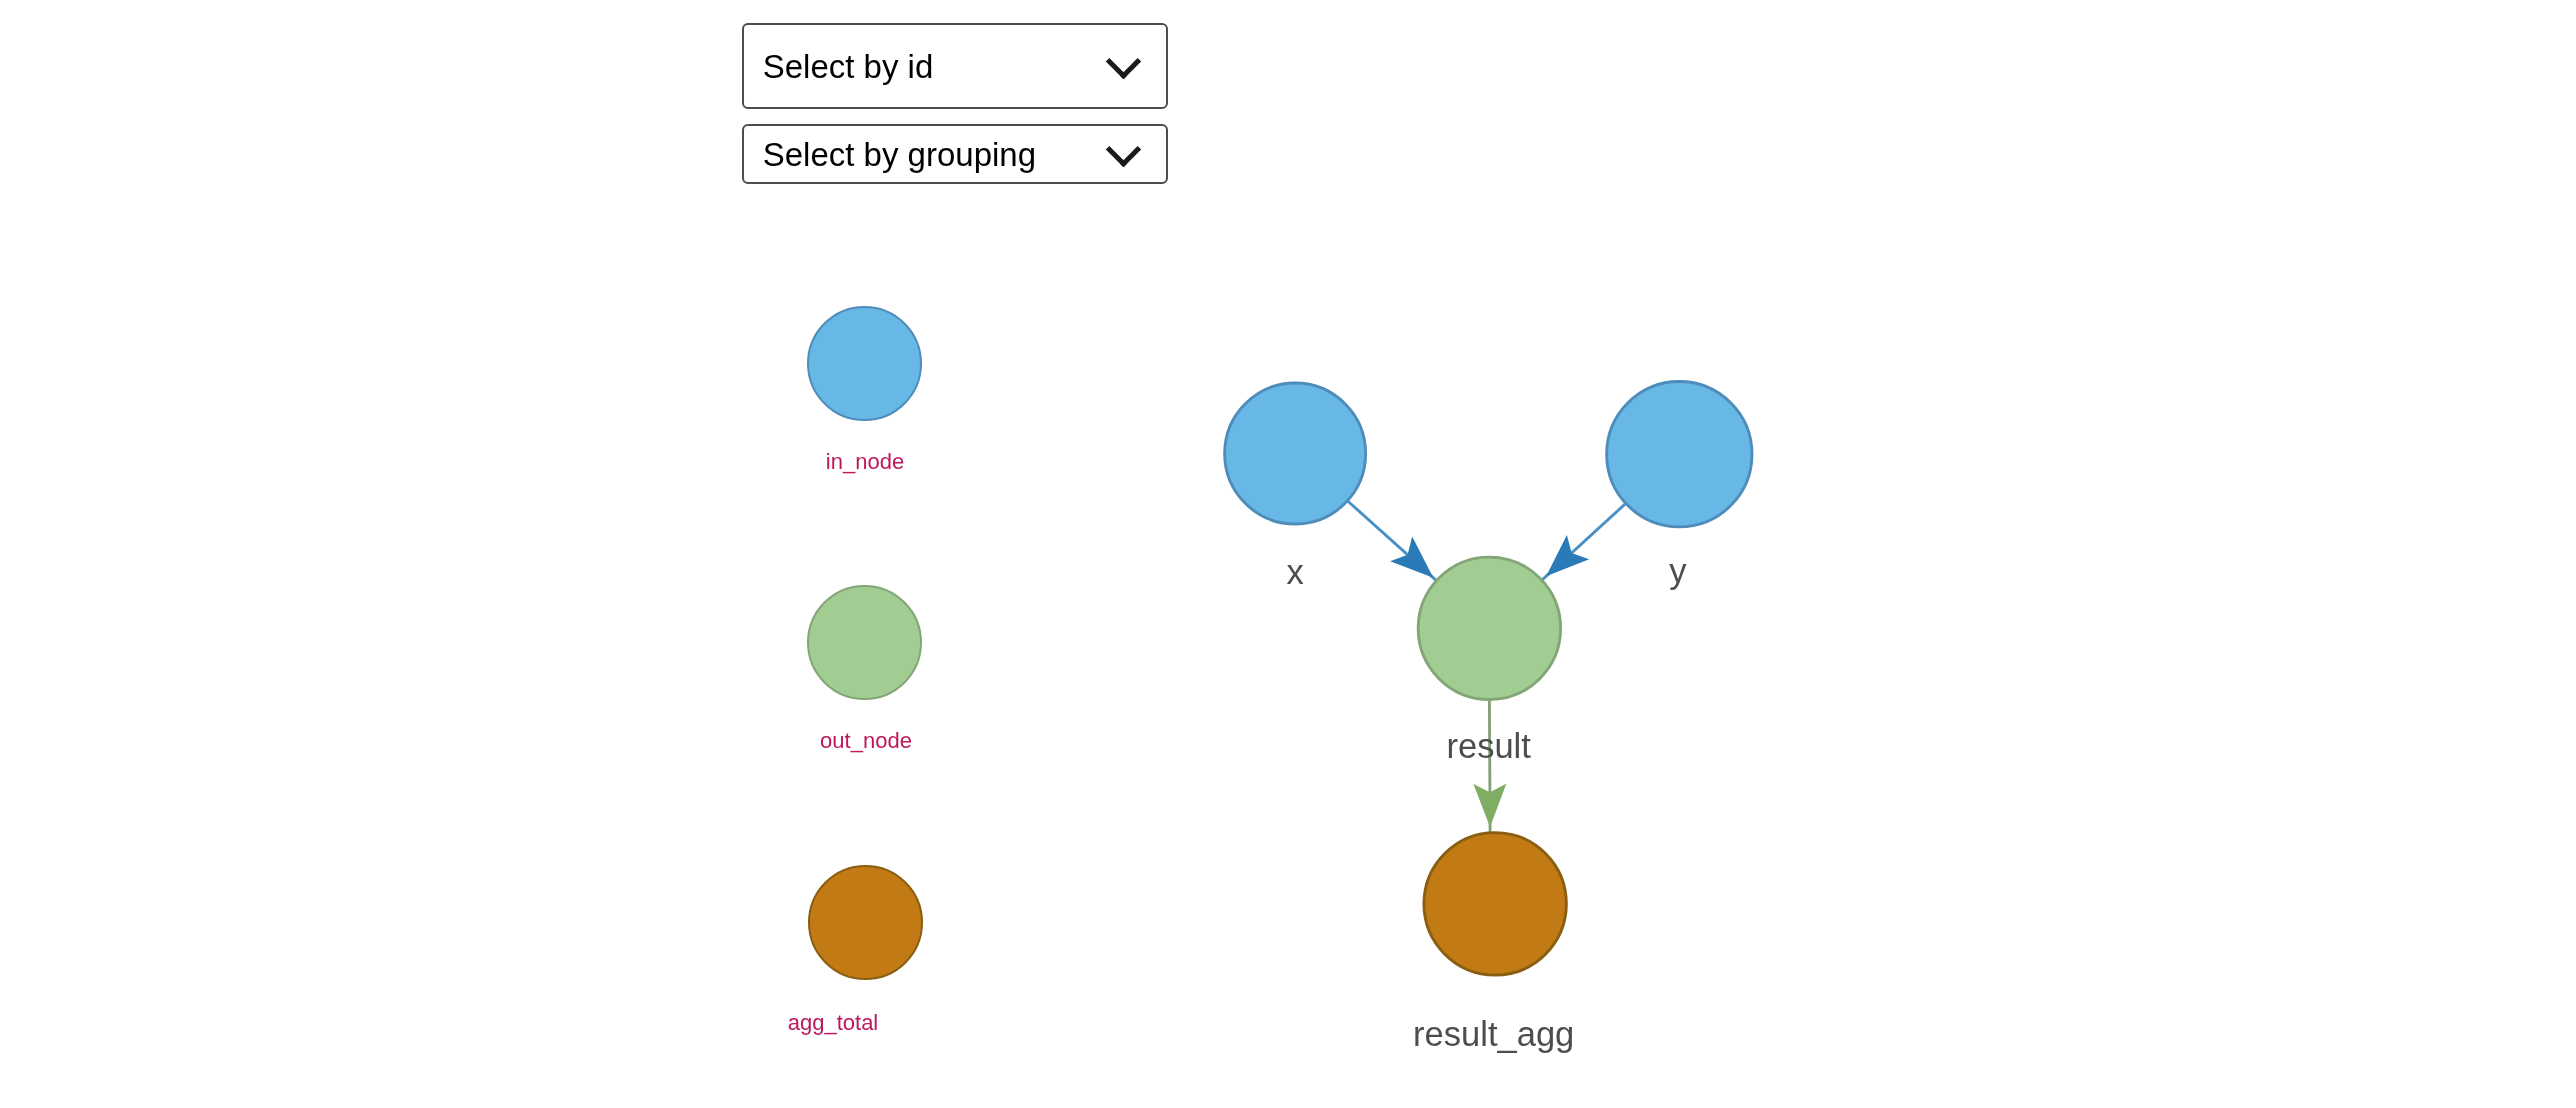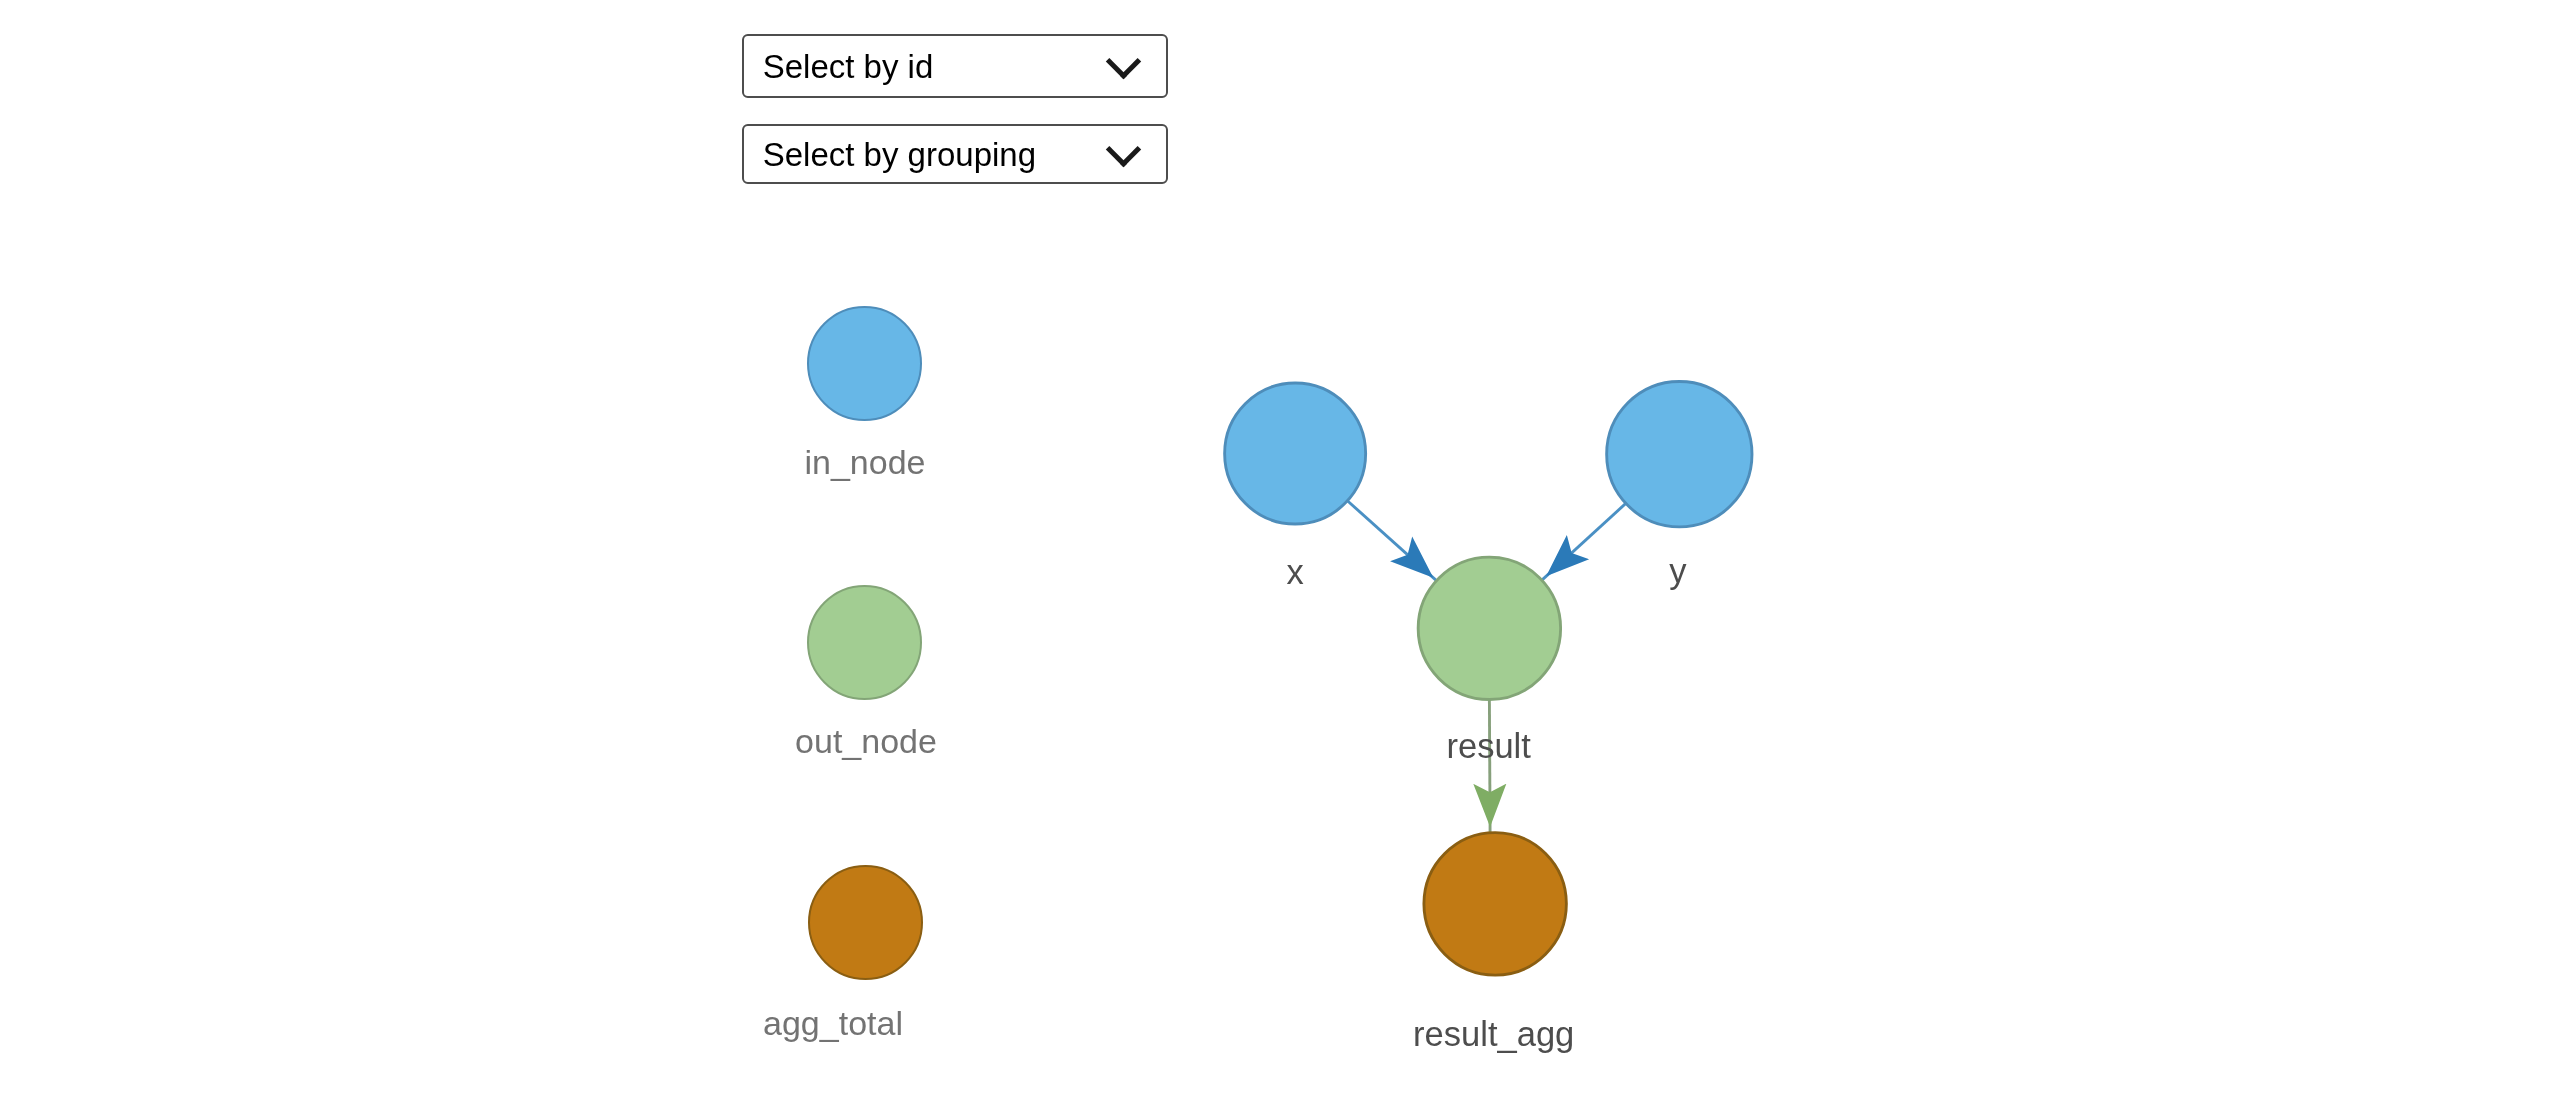--- a/index.html
+++ b/index.html
@@ -7,21 +7,21 @@
     position: relative;
     width: 2576px;
     height: 1109px;
     background: #ffffff;
     font-family: "Liberation Sans", sans-serif;
     overflow: hidden;
   }
 
   
   .select-wrap { position: absolute; left: 742px; width: 426px; }
-  #sel1-wrap { top: 34px;  height: 64px; }
+  #sel1-wrap { top: 23px;  height: 86px; }
   #sel2-wrap { top: 124px; height: 60px; }
   .sel {
     -webkit-appearance: none;
     appearance: none;
     width: 100%; height: 100%;
     box-sizing: border-box;
     border: 2.2px solid #4d4d4d;
     border-radius: 5.8px;
     background: #ffffff;
     font-family: "Liberation Sans", sans-serif;
@@ -46,23 +46,23 @@
     border-radius: 50%;
     box-sizing: border-box;
   }
   .lc-blue   { left: 807px; top: 306px;  background: #67b7e7; border: 2.9px solid #4e8dba; }
   .lc-green  { left: 807px; top: 585px;  background: #a2cd92; border: 2.9px solid #83a577; }
   .lc-orange { left: 808px; top: 865px; background: #c17a14; border: 2.9px solid #8a5e12; }
   .legend-label {
     position: absolute;
     width: 302px;
     text-align: center;
-    font-size: 34px;
+    font-size: 22px;
     line-height: 40px;
-    color: #737373;
+    color: #be185d;
   }
   .ll-1 { left: 714px; top: 442px; }
   .ll-2 { left: 715px; top: 721px; }
   .ll-3 { left: 682px; top: 1003px; }
 
   
   .graph { position: absolute; left: 1151px; top: 324px; }
   .node-label {
     font-family: "Liberation Sans", sans-serif;
     font-size: 48px;

